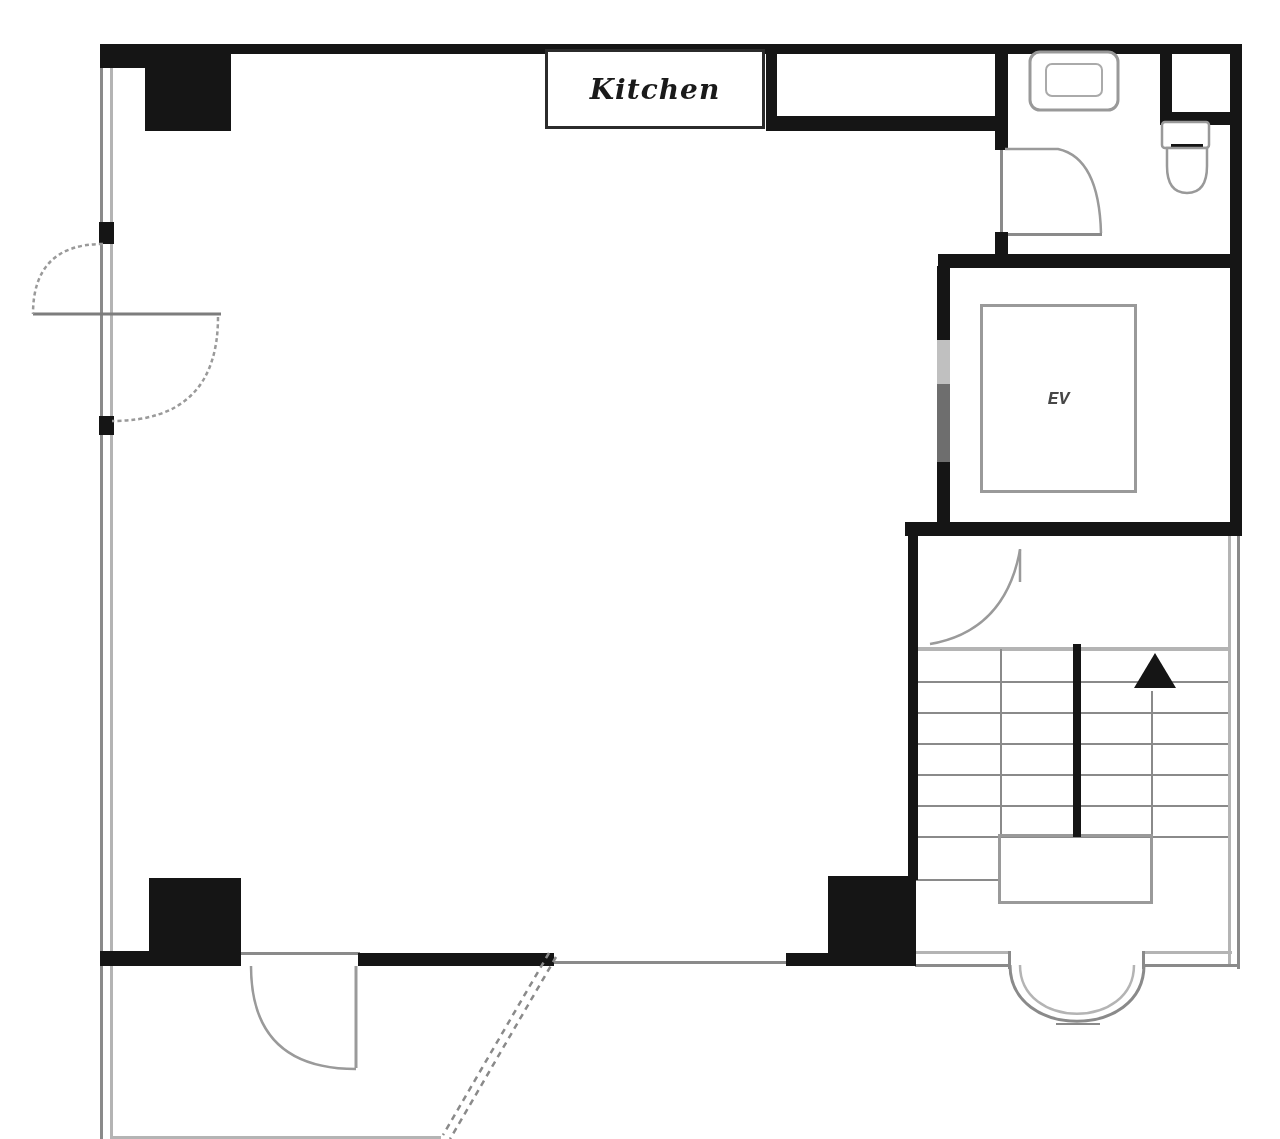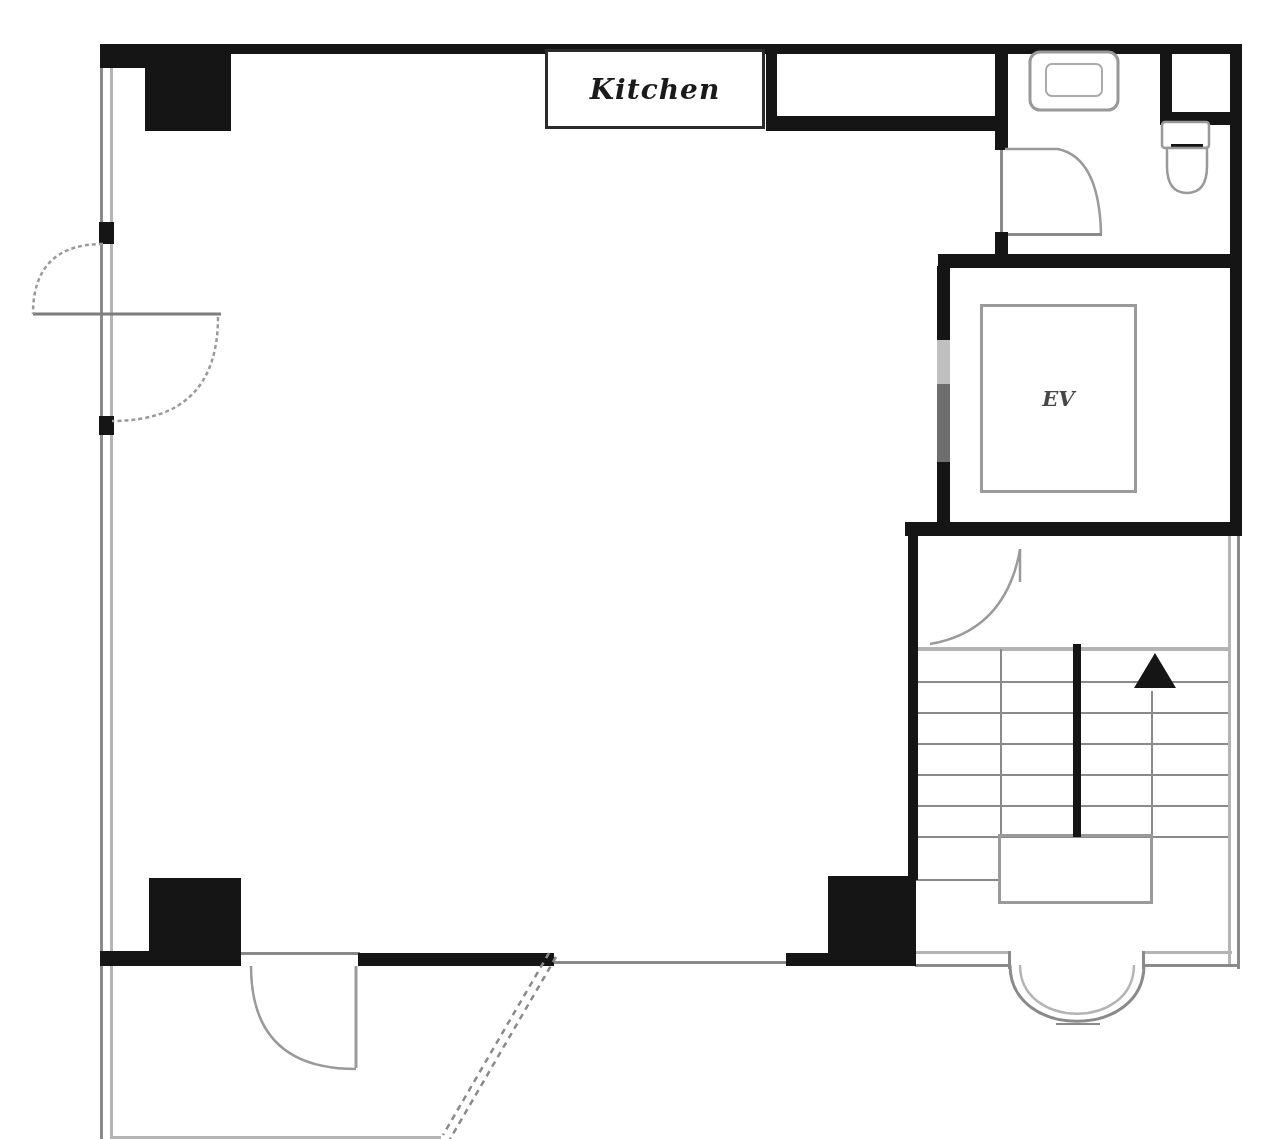--- a/index.html
+++ b/index.html
@@ -12,21 +12,21 @@
   .w{position:absolute;background:var(--wall);}
   .g{position:absolute;background:var(--line);}
   .gl{position:absolute;background:var(--line-light);}
   .box{position:absolute;background:#fff;display:flex;align-items:center;justify-content:center;}
   .lbl{font-style:italic;font-weight:bold;color:var(--text);}
   .kitchen-box{left:545px;top:13px;width:214px;height:74px;border:3px solid #2b2b2b;}
   .kitchen-box .lbl{font-size:28px;letter-spacing:1px;}
   .ps-box{left:779px;top:18px;width:214px;height:60px;}
   .ps-box .lbl{font-size:25px;}
   .ev-shaft{left:980px;top:268px;width:151px;height:183px;border:3px solid var(--arc);}
-  .ev-shaft .lbl{font-size:21px;color:var(--ev-text);}
+  .ev-shaft .lbl{font-size:18px;color:var(--ev-text);font-family:Liberation Mono, monospace;}
   .landing-box{position:absolute;left:998px;top:798px;width:149px;height:64px;
                border:3px solid var(--arc);background:transparent;}
   svg.overlay{position:absolute;left:0;top:0;}
 </style>
 </head>
 <body>
 
 <div class="plan">
 
   <div class="g" style="left:100px;top:14px;width:3px;height:1103px;"></div>

